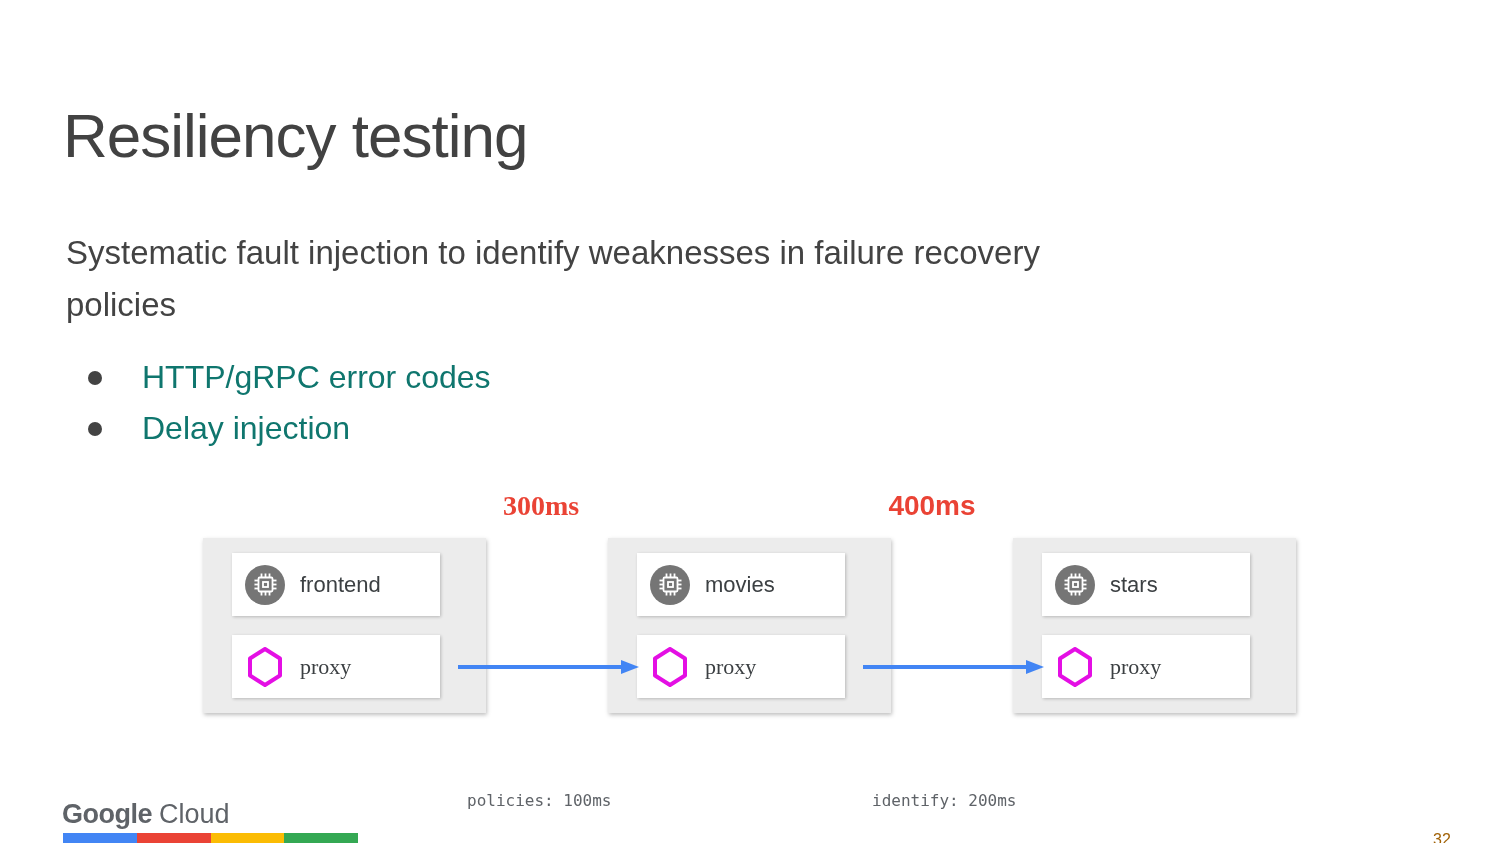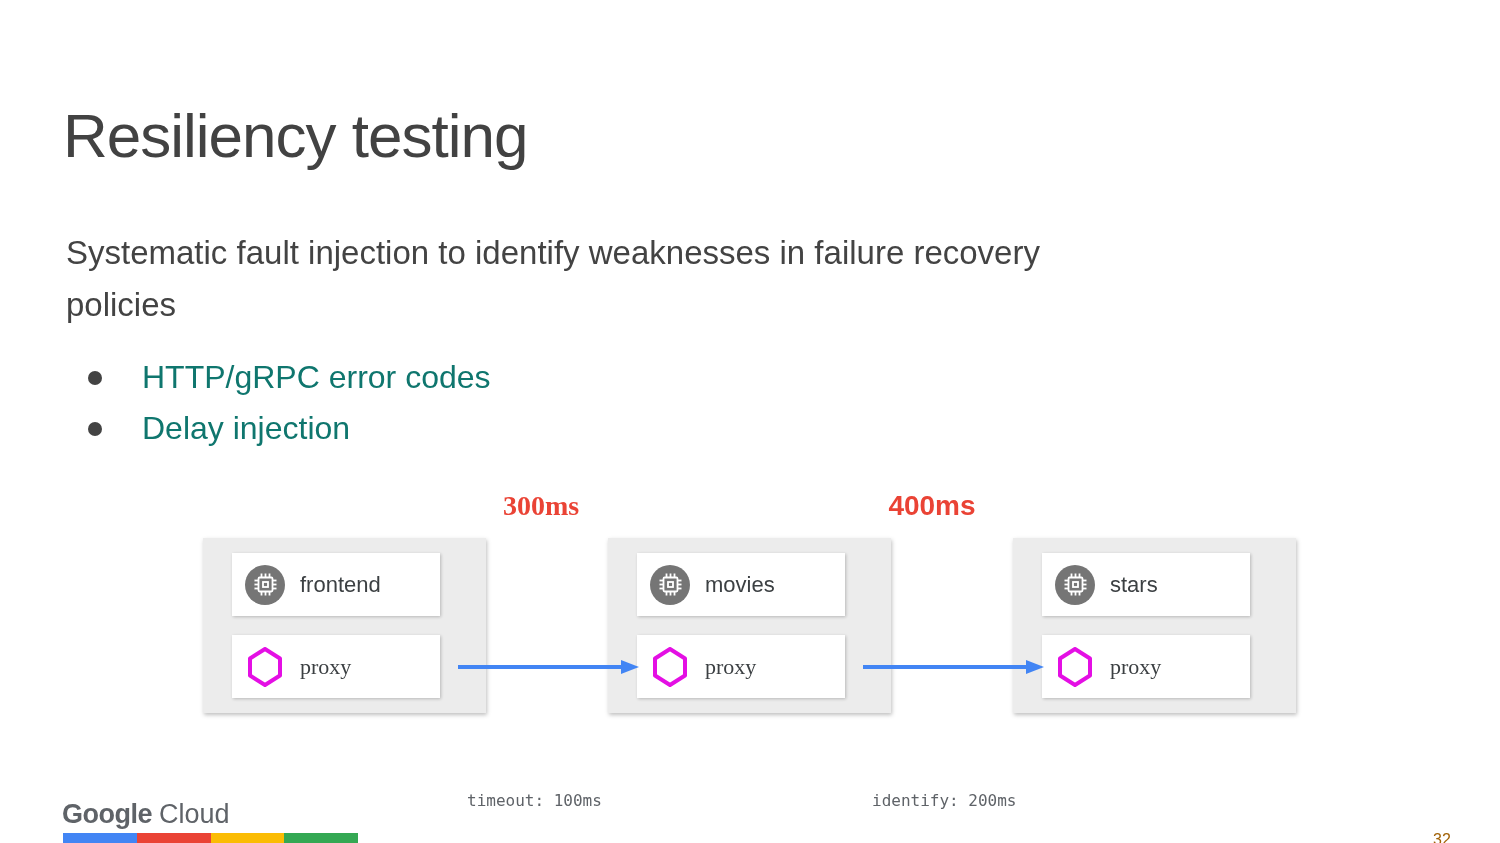--- a/index.html
+++ b/index.html
@@ -193,21 +193,21 @@
 <svg class="arrow a0" viewBox="0 0 182 16">
   <line x1="0" y1="8" x2="166" y2="8" stroke="#4285F4" stroke-width="4"></line>
   <polygon points="163,1 181,8 163,15" fill="#4285F4"></polygon>
 </svg>
 <svg class="arrow a1" viewBox="0 0 182 16">
   <line x1="0" y1="8" x2="166" y2="8" stroke="#4285F4" stroke-width="4"></line>
   <polygon points="163,1 181,8 163,15" fill="#4285F4"></polygon>
 </svg>
 
 <div class="config cfg0">
-  <div>timeout: 100ms</div>
+  <div>policies: 100ms</div>
   
 </div>
 <div class="config cfg1">
   <div>identify: 200ms</div>
   
 </div>
 
 <div class="logo">
   <span class="g-word">Google</span><span class="c-word">Cloud</span>
 </div>

